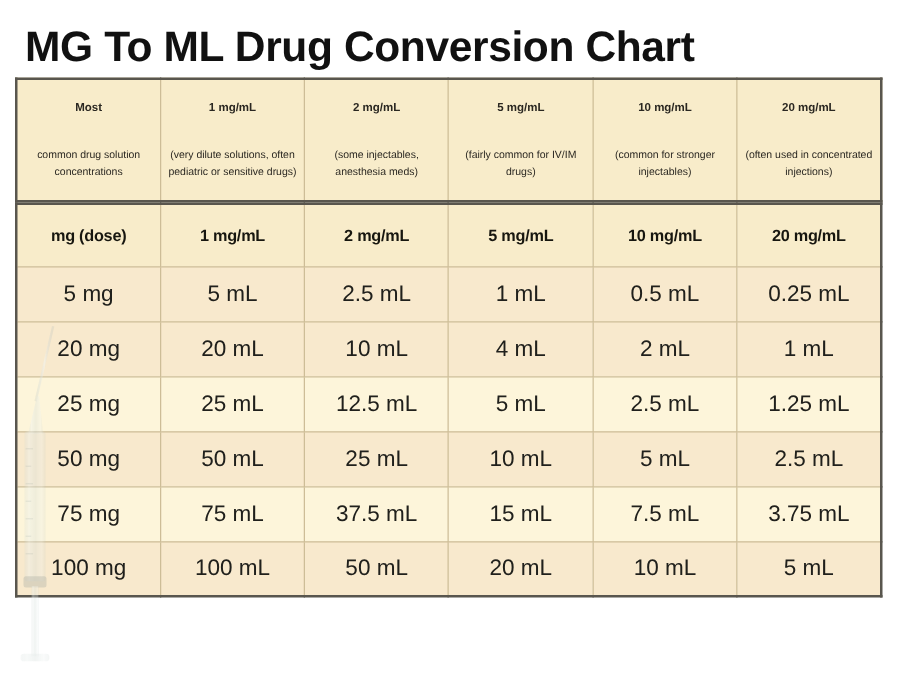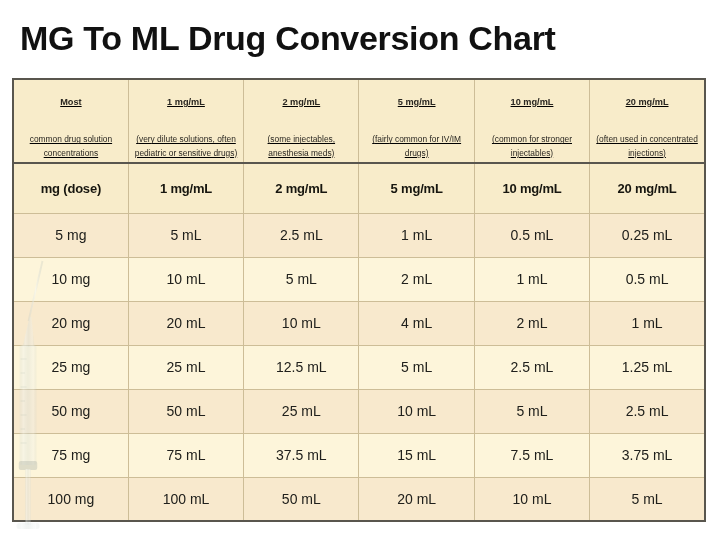--- a/index.html
+++ b/index.html
@@ -43,25 +43,24 @@
   .tbl td {
     box-sizing: border-box;
     border: 1px solid #cdbd97;
     text-align: center;
     vertical-align: middle;
     color: #20201c;
   }
 
   
   #desc-table {
-    top: 78px;
+    top: 62px;
     height: 100px;
     border: 2px solid #59564e;
     background: #f8ecca;
-    text-decoration: underline;
   }
   #desc-table td {
     height: 74px;
     background: #f8ecca;
     padding: 3px 5px;
     font-size: 8.6px;
     line-height: 13.5px;
     color: #2a2721;
   }
   #desc-table .dt {
@@ -76,21 +75,21 @@
     margin-top: 24px;
   }
 
   
   #main-table {
     top: 162px;
     border: 2px solid #59564e;
   }
   #main-table td {
     height: 44px;
-    font-size: 14px;
+    font-size: 18px;
   }
   #main-table tr.hdr td {
     height: 50px;
     background: #f8ecca;
     font-weight: 700;
     font-size: 13px;
     letter-spacing: -0.2px;
     color: #17160f;
   }
   #main-table tr.odd td { background: #f8e9cd; }
@@ -153,28 +152,20 @@
         <td>10 mg/mL</td>
         <td>20 mg/mL</td>
       </tr>
       <tr class="odd">
         <td>5 mg</td>
         <td>5 mL</td>
         <td>2.5 mL</td>
         <td>1 mL</td>
         <td>0.5 mL</td>
         <td>0.25 mL</td>
-      </tr>
-      <tr class="even">
-        <td>10 mg</td>
-        <td>10 mL</td>
-        <td>5 mL</td>
-        <td>2 mL</td>
-        <td>1 mL</td>
-        <td>0.5 mL</td>
       </tr>
       <tr class="odd">
         <td>20 mg</td>
         <td>20 mL</td>
         <td>10 mL</td>
         <td>4 mL</td>
         <td>2 mL</td>
         <td>1 mL</td>
       </tr>
       <tr class="even">

